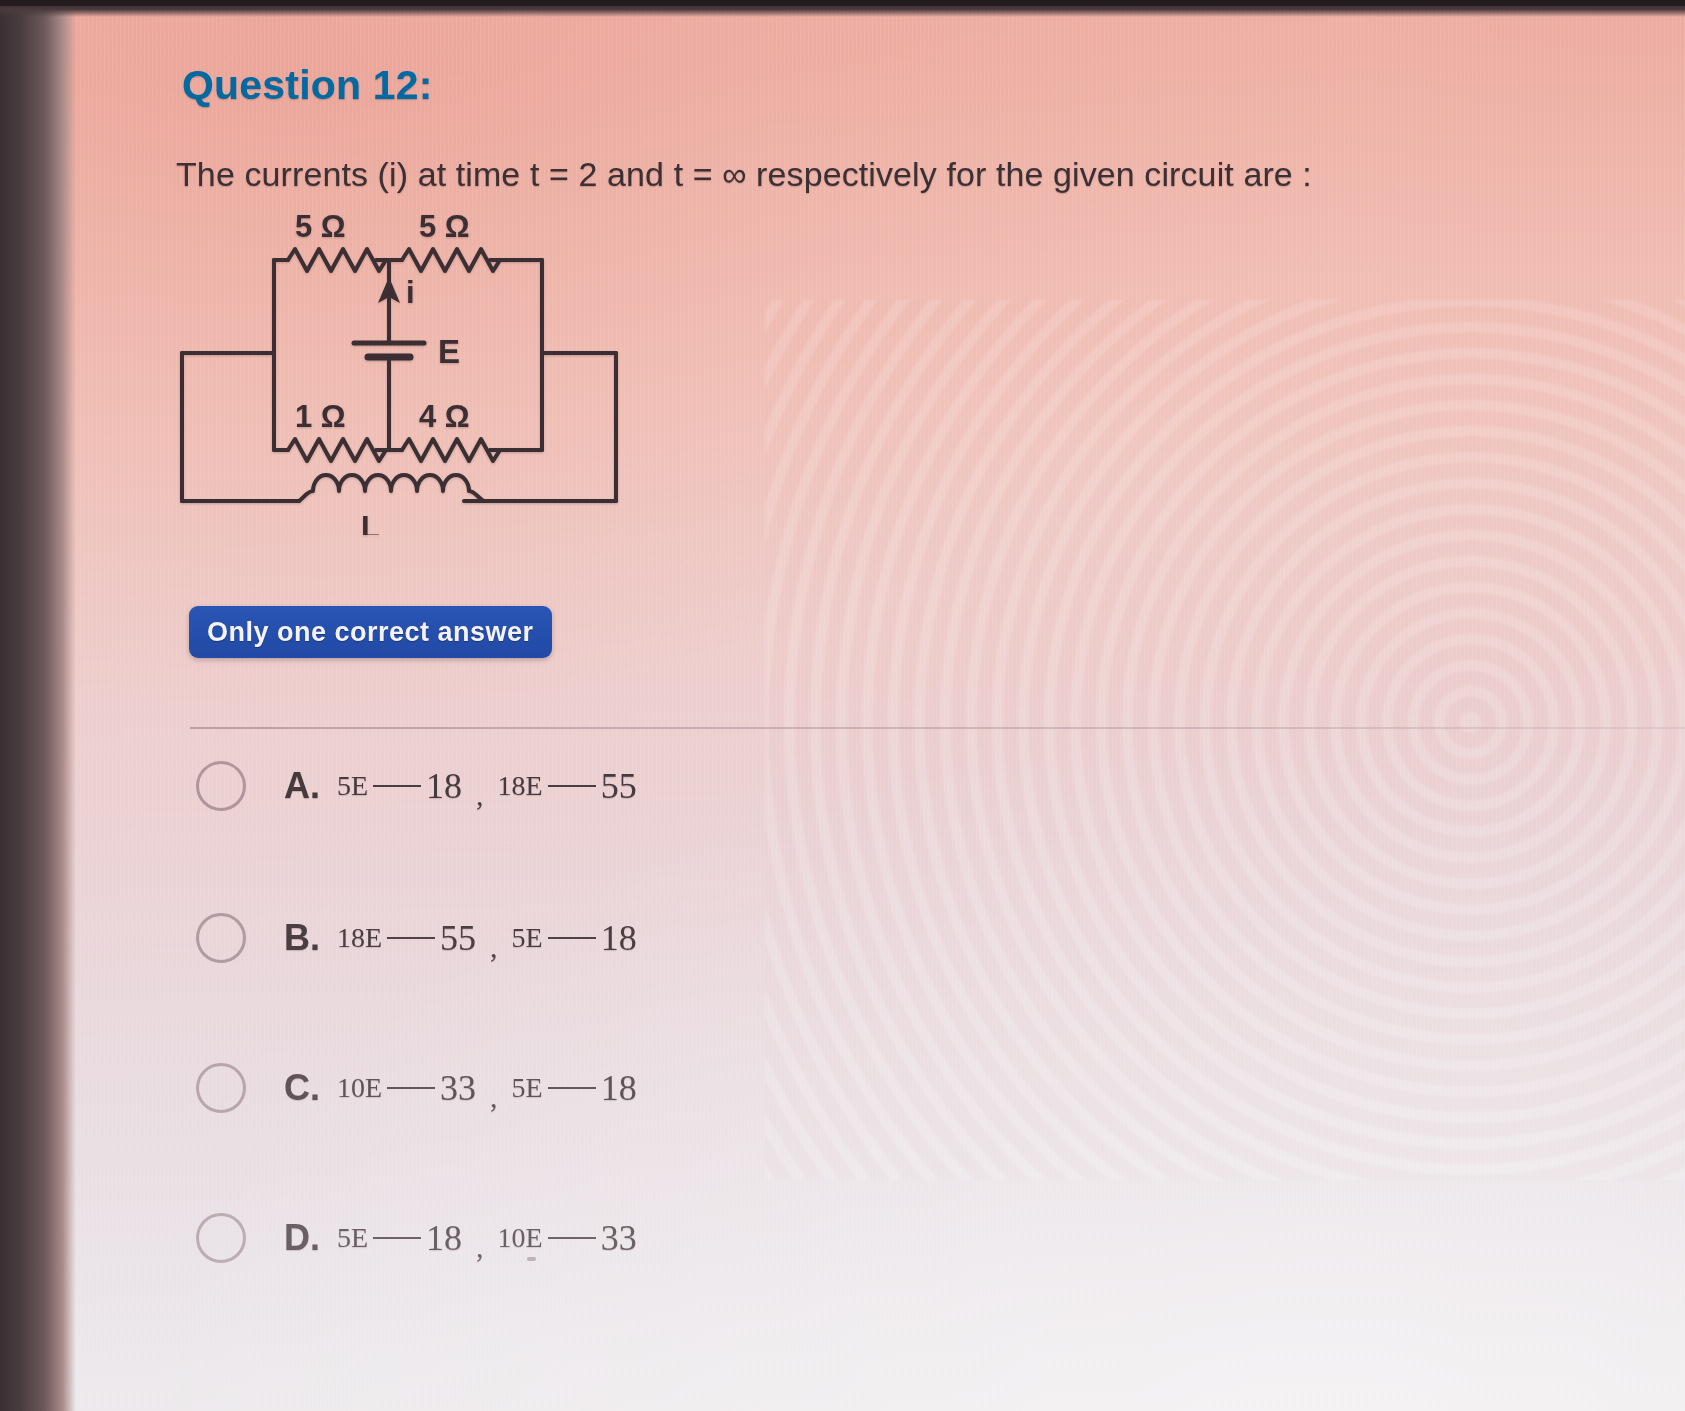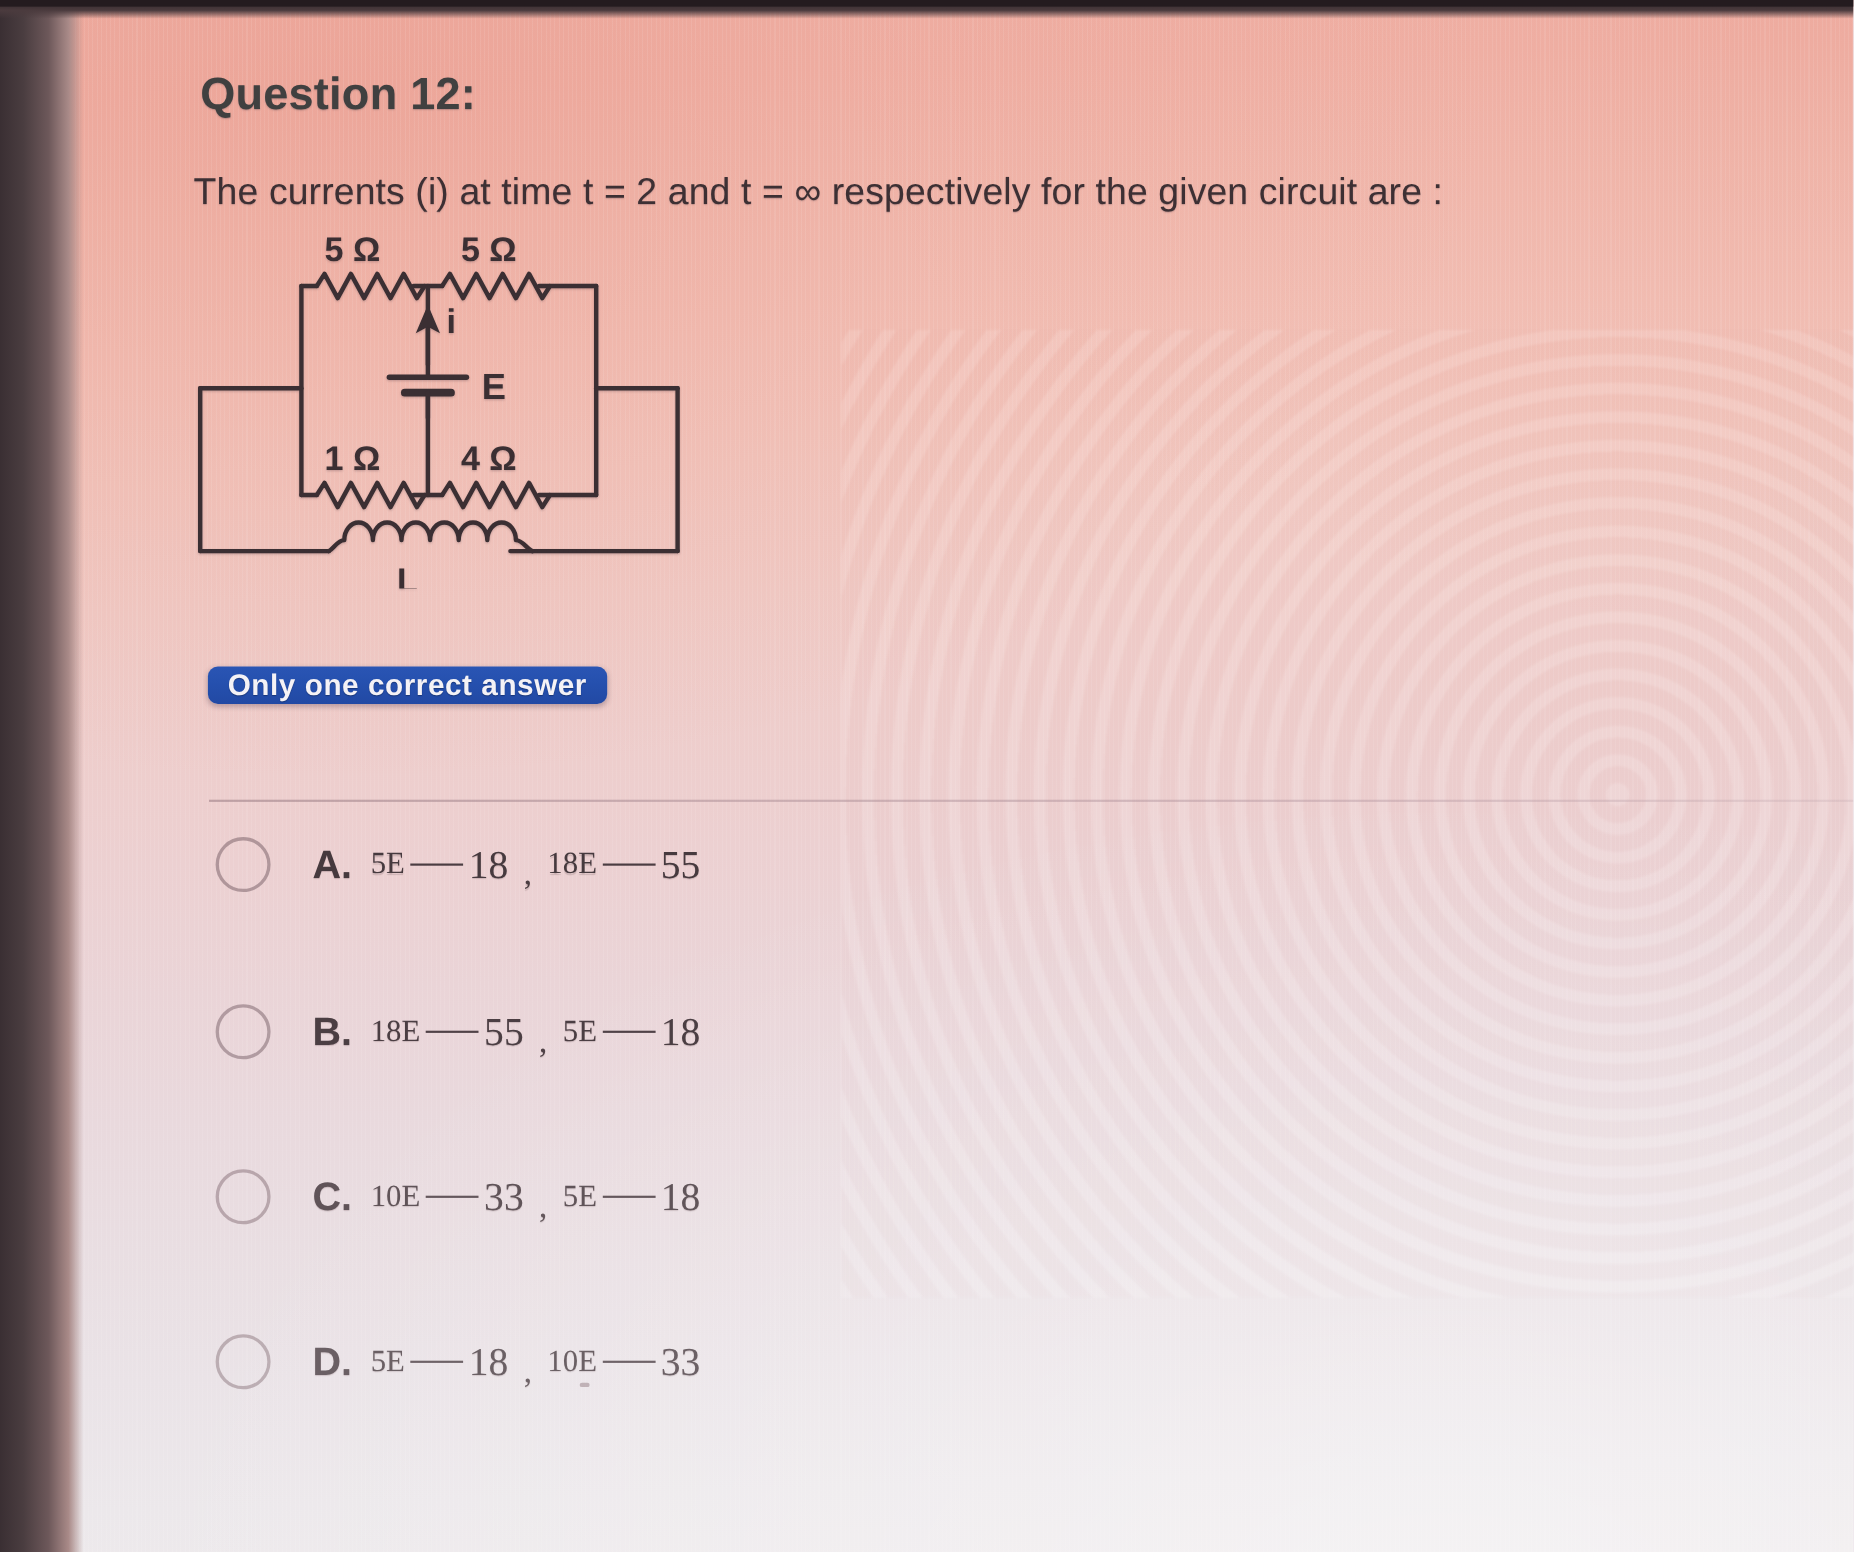--- a/index.html
+++ b/index.html
@@ -76,39 +76,39 @@
       rgba(215,170,170,.25) 11px, rgba(215,170,170,.25) 26px);
     filter:blur(1.2px);
   }
 
   
   #content{position:absolute;inset:0;z-index:10;}
 
   .q-title{
     position:absolute;left:182px;top:62px;
     font-size:41px;font-weight:700;letter-spacing:.2px;
-    color:#404040;
+    color:#0369a1;
     text-shadow:0 1px 1.4px rgba(120,90,95,.45);
   }
 
   .q-text{
     position:absolute;left:176px;top:155px;
     font-size:34px;font-weight:400;letter-spacing:.1px;
     color:#3d3034;white-space:nowrap;
     text-shadow:0 1px 1.2px rgba(120,90,95,.38);
   }
 
   
   .figure{position:absolute;left:164px;top:205px;width:470px;height:330px;}
   .figure svg{display:block;filter:drop-shadow(0 1px 1px rgba(110,80,85,.35));}
 
   
   .badge{
     position:absolute;left:189px;top:606px;
-    height:34px;min-width:352px;
+    height:52px;min-width:352px;
     background:linear-gradient(180deg,#2a55b4 0%,#2550ae 45%,#2249a4 100%);
     border-radius:9px;
     box-shadow:0 2px 5px rgba(70,50,70,.30);
     display:flex;align-items:center;justify-content:center;
     padding:0 18px;box-sizing:border-box;
   }
   .badge span{
     color:#f4f2f6;font-size:27px;font-weight:700;letter-spacing:.5px;
     text-shadow:0 1px 1px rgba(0,0,0,.30);
   }

